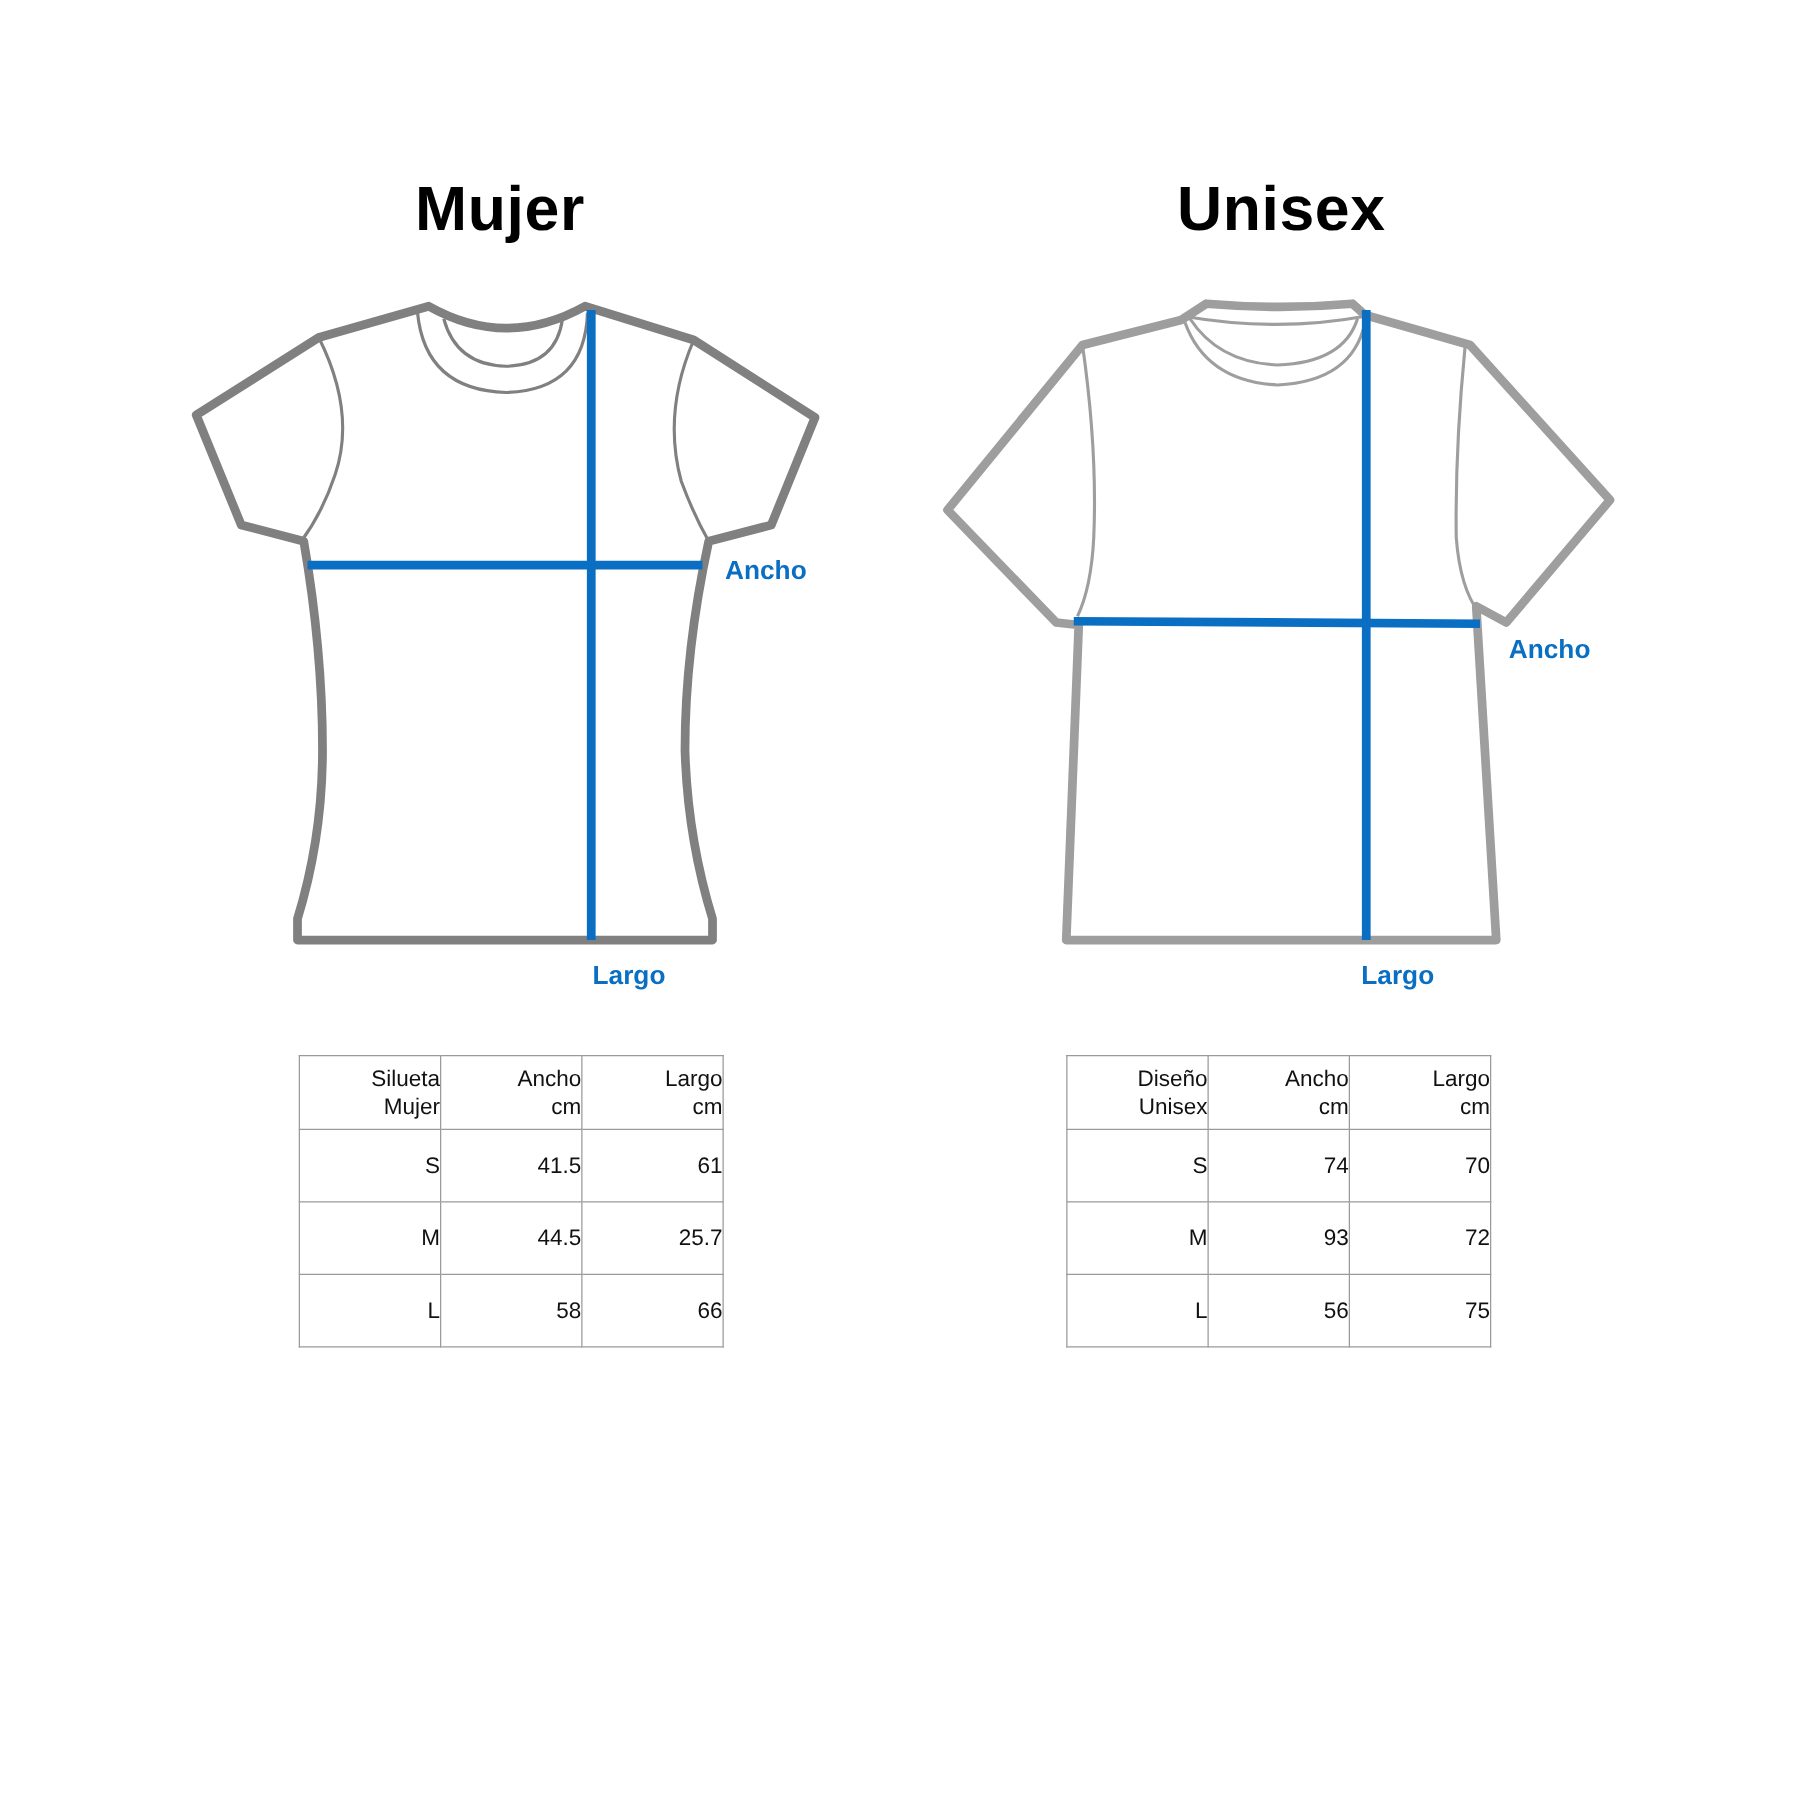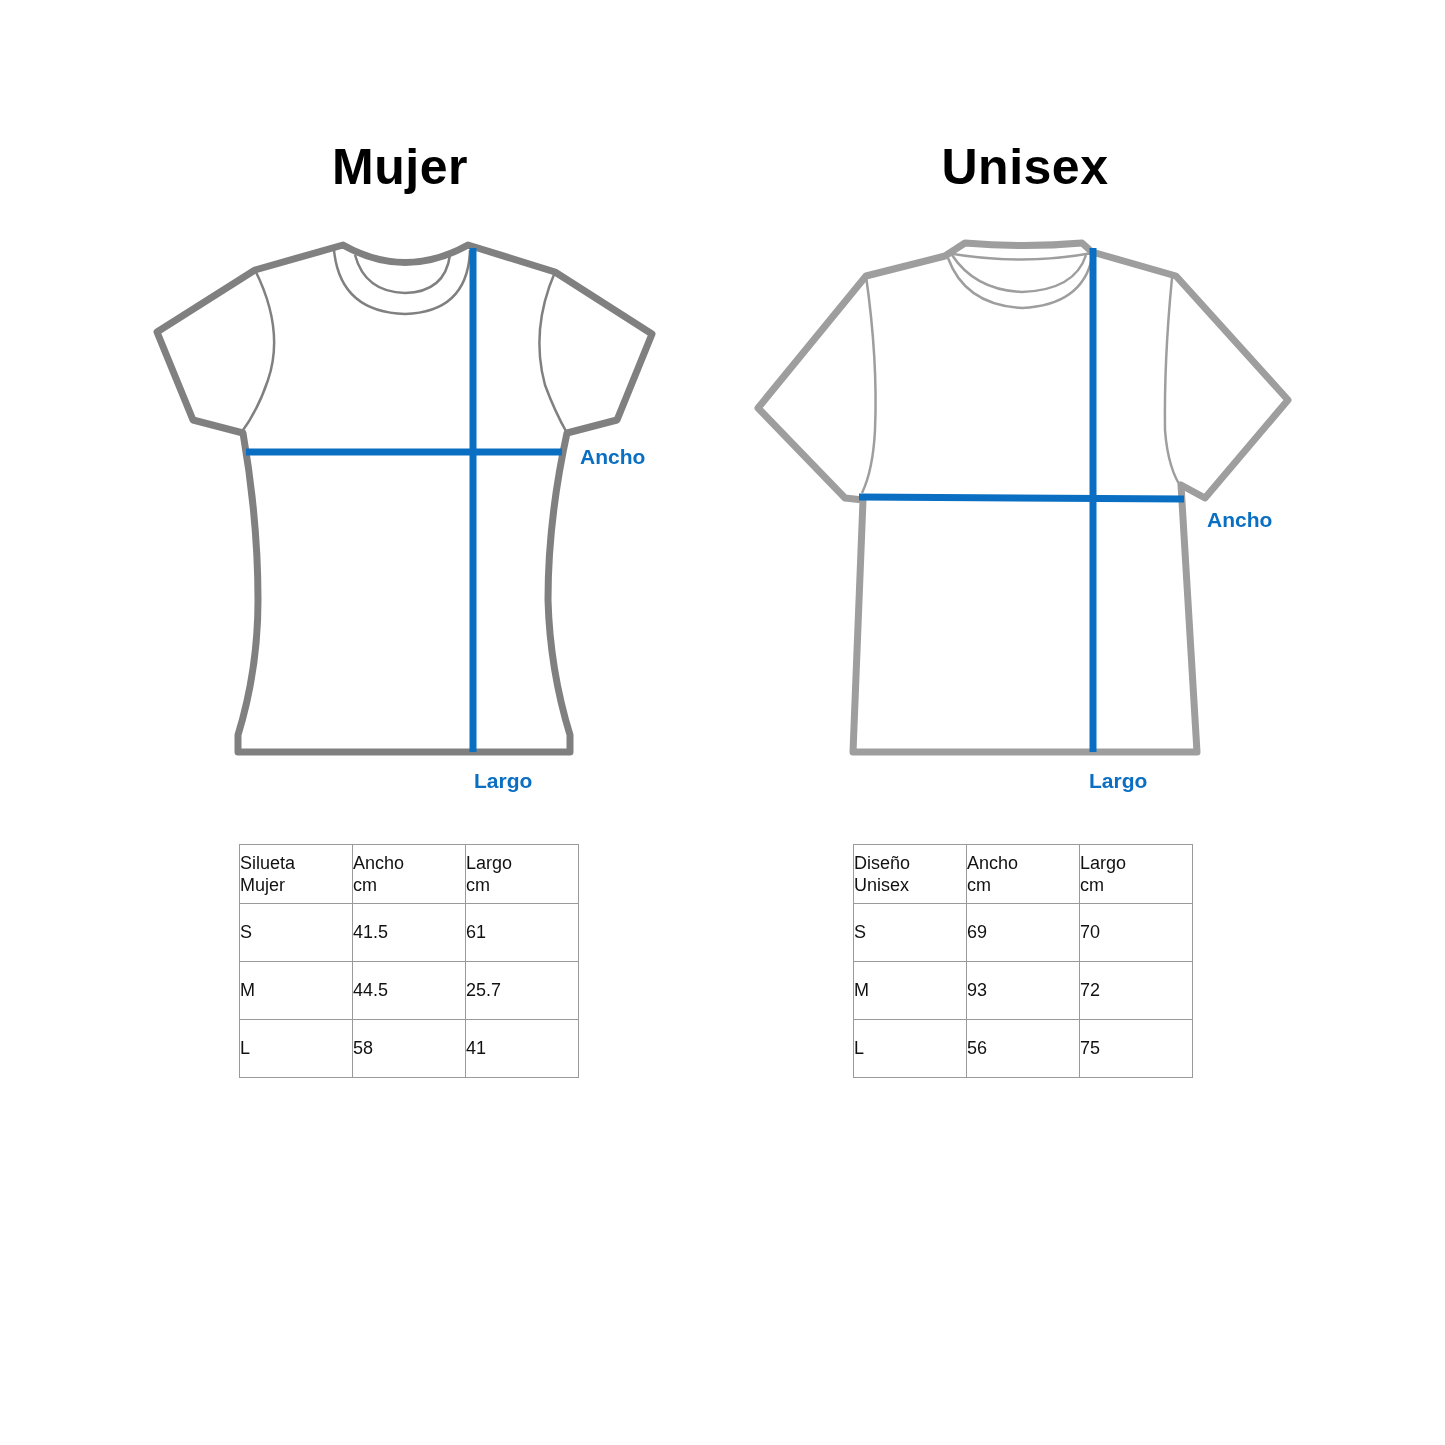--- a/index.html
+++ b/index.html
@@ -5,21 +5,21 @@
     html, body { margin: 0; padding: 0; background: #ffffff; }
     body { width: 1445px; height: 1445px; position: relative; overflow: hidden;
            font-family: "Liberation Sans", "DejaVu Sans", sans-serif; color: #000; }
     .title { position: absolute; top: 138px; font-size: 50px; font-weight: 700;
              text-align: center; letter-spacing: 0.5px; }
     .title-mujer { left: 300px; width: 200px; }
     .title-unisex { left: 920px; width: 210px; }
     svg.shirt { position: absolute; left: 0; top: 0; }
     .label { position: absolute; font-size: 21px; font-weight: 700; color: #0a6fc2; }
     table.size { position: absolute; border-collapse: collapse; }
-    table.size td, table.size th { border: 1.5px solid #9a9a9a; width: 112px; text-align: left;
+    table.size td, table.size th { border: 1.5px solid #9a9a9a; width: 112px; text-align: right;
       font-size: 18px; font-weight: 400; color: #111; padding: 0; }
     table.size th { height: 58px; line-height: 22px; font-weight: 400; }
     table.size td { height: 57px; }
     .mujer-table { left: 239px; top: 844px; }
     .unisex-table { left: 853px; top: 844px; padding-left: 36px; }
   </style>
 </head>
 <body>
 
 <div class="title title-mujer">Mujer</div>
@@ -76,35 +76,35 @@
     <td>61</td>
   </tr>
   <tr>
     <td>M</td>
     <td>44.5</td>
     <td>25.7</td>
   </tr>
   <tr>
     <td>L</td>
     <td>58</td>
-    <td>41</td>
+    <td>66</td>
   </tr>
 </tbody>
   </table>
 
 <table class="size unisex-table">
   <tbody>
       <tr>
     <th><span>Diseño</span><br><span>Unisex</span></th>
     <th><span>Ancho</span><br><span>cm</span></th>
     <th><span>Largo</span><br><span>cm</span></th>
   </tr>
   <tr>
     <td>S</td>
-    <td>69</td>
+    <td>74</td>
     <td>70</td>
   </tr>
   <tr>
     <td>M</td>
     <td>93</td>
     <td>72</td>
   </tr>
   <tr>
     <td>L</td>
     <td>56</td>

